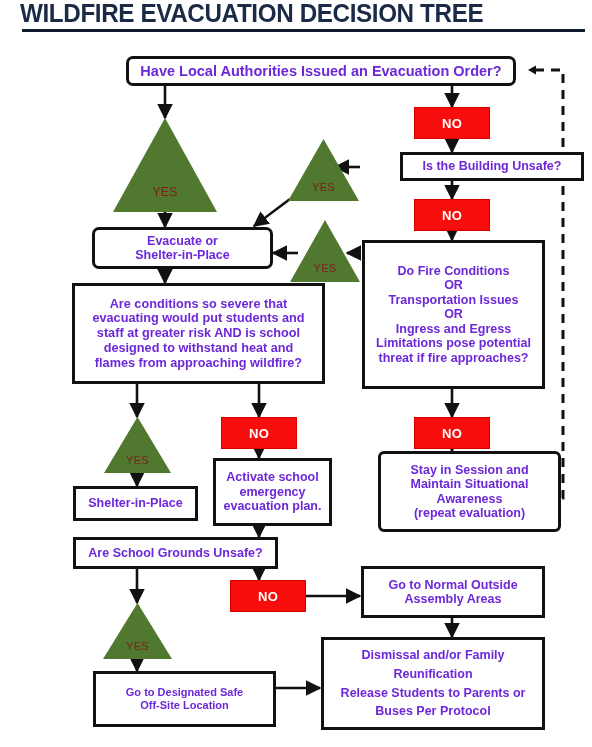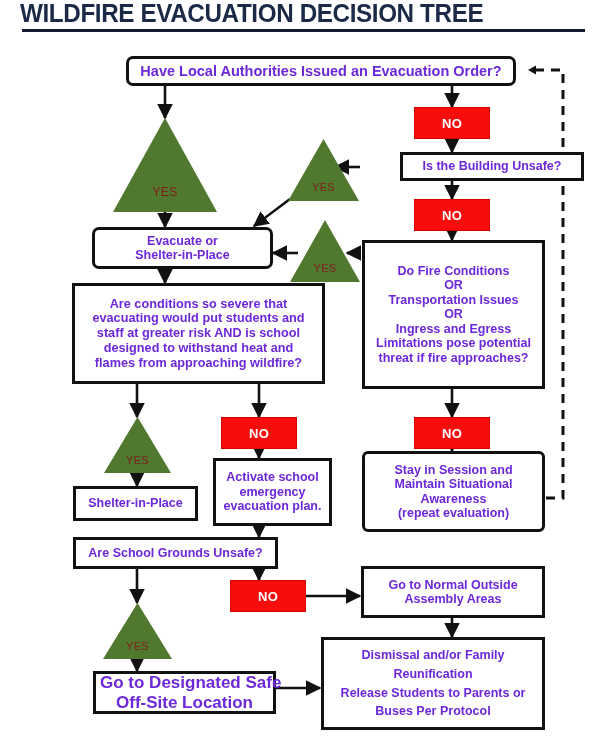--- a/index.html
+++ b/index.html
@@ -198,21 +198,21 @@
   </div>
 
   <div class="no-chip" style="left:221px;top:417px;width:76px;height:32px;">
     <span>NO</span>
   </div>
 
   <div class="no-chip" style="left:414px;top:417px;width:76px;height:32px;">
     <span>NO</span>
   </div>
 
-  <div class="node" style="left:362px;top:451px;width:183px;height:81px;font-size:12.5px;border-radius:6px;">
+  <div class="node" style="left:378px;top:451px;width:183px;height:81px;font-size:12.5px;border-radius:6px;">
     <span class="lines">
       <span class="ln">Stay in Session and</span>
       <span class="ln">Maintain Situational</span>
       <span class="ln">Awareness</span>
       <span class="ln">(repeat evaluation)</span>
     </span>
   </div>
 
   <div class="node" style="left:213px;top:458px;width:119px;height:68px;font-size:12.5px;">
     <span class="lines">
@@ -243,21 +243,21 @@
     <span class="lbl">YES</span>
   </div>
 
   <div class="node" style="left:361px;top:566px;width:184px;height:52px;font-size:12.5px;">
     <span class="lines">
       <span class="ln">Go to Normal Outside</span>
       <span class="ln">Assembly Areas</span>
     </span>
   </div>
 
-  <div class="node" style="left:93px;top:671px;width:183px;height:43px;font-size:17px;">
+  <div class="node" style="left:93px;top:671px;width:183px;height:56px;font-size:11px;">
     <span class="lines">
       <span class="ln">Go to Designated Safe</span>
       <span class="ln">Off-Site Location</span>
     </span>
   </div>
 
   <div class="node" style="left:321px;top:637px;width:224px;height:93px;font-size:12.5px;line-height:1.5;">
     <span class="lines">
       <span class="ln">Dismissal and/or Family</span>
       <span class="ln">Reunification</span>

